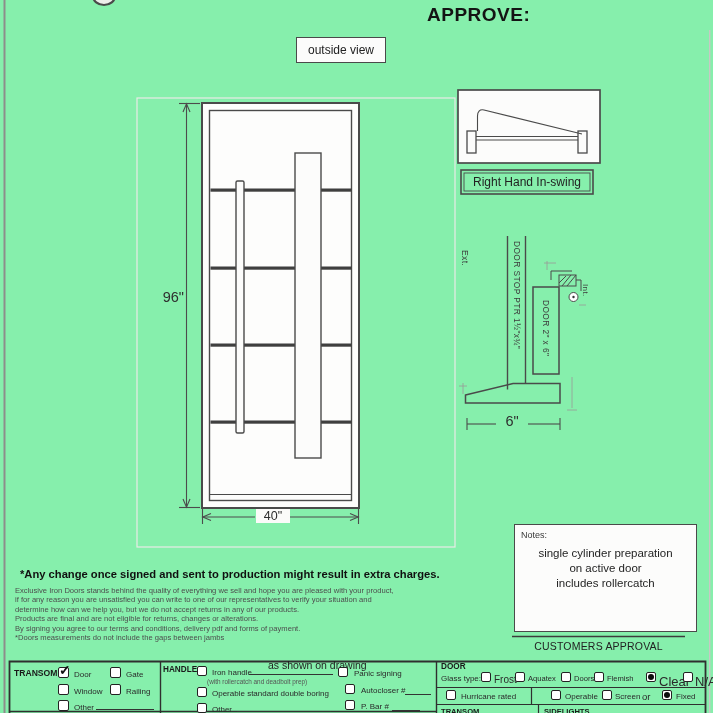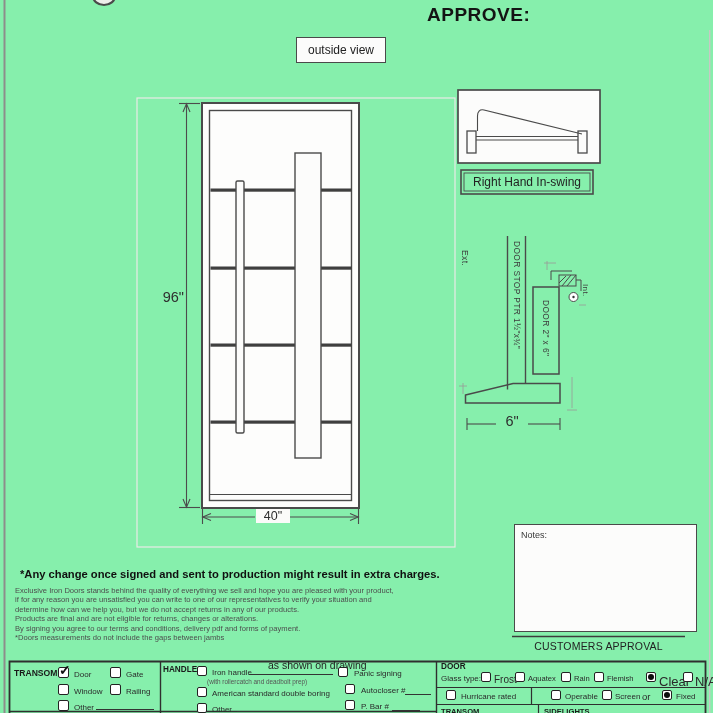--- a/index.html
+++ b/index.html
@@ -137,20 +137,25 @@
   <div class="abs" style="left:464px;top:173px;width:126px;height:18px;display:flex;align-items:center;justify-content:center;font-size:12px;color:#222;white-space:nowrap;">Right Hand In-swing</div>
 
   <div class="vtext" style="left:470px;top:250px;font-size:8.5px;">Ext.</div>
   <div class="vtext" style="left:590px;top:284px;font-size:8px;">Int.</div>
   <div class="vtext" style="left:521.5px;top:241px;font-size:8.4px;">DOOR STOP PTR 1½"x¾"</div>
   <div class="vtext" style="left:550.5px;top:300px;font-size:8.4px;">DOOR 2" x 6"</div>
   <div class="abs dim" style="left:496px;top:413px;width:32px;text-align:center;font-size:14.5px;">6"</div>
 
   <div class="abs" style="left:514px;top:487px;width:181px;height:106px;border:1.4px solid #4a4a4a;background:#fcfcfb;margin-top:37px;">
     <div style="position:absolute;left:6px;top:5px;font-size:9px;color:#3a3a3a;">Notes:</div>
+    <div style="position:absolute;left:0;top:21px;width:100%;text-align:center;font-size:11.5px;line-height:15px;color:#242424;">
+      <div>single  cylinder preparation</div>
+      <div>on active door</div>
+      <div>includes rollercatch</div>
+    </div>
   </div>
 
   <div class="abs" style="left:20px;top:568px;font-size:11.2px;font-weight:bold;color:#101010;white-space:nowrap;">*Any change once signed and sent to production might result in extra charges.</div>
   <div class="abs" style="left:15px;top:586px;font-size:7.6px;line-height:9.4px;color:#4d4d4d;">
     <div class="fineline">Exclusive Iron Doors stands behind the quality of everything we sell and hope you are pleased with your product,</div>
     <div class="fineline">if for any reason you are unsatisfied you can write to one of our representatives to verify your situation and</div>
     <div class="fineline">determine how can we help you, but we do not accept returns in any of our products.</div>
     <div class="fineline">Products are final and are not eligible for returns, changes or alterations.</div>
     <div class="fineline">By signing you agree to our terms and conditions, delivery pdf and forms of payment.</div>
     <div class="fineline">*Doors measurements do not include the gaps between jambs</div>
@@ -173,21 +178,21 @@
   <div class="fieldline" style="left:96px;top:700px;width:58px;height:9px;"></div>
 
   <div class="fhead" style="left:163px;top:665px;">HANDLE</div>
 
   <div class="cb check sm" style="left:197px;top:666px;"></div>
   <div class="flabel" style="left:212px;top:668px;">Iron handle</div>
   <div class="abs" style="left:268px;top:659px;font-size:10.5px;color:#1f1f1f;white-space:nowrap;">as shown on drawing</div>
   <div class="fieldline" style="left:249px;top:665px;width:84px;height:9px;"></div>
   <div class="abs" style="left:207px;top:678px;font-size:6.4px;color:#555;white-space:nowrap;">(with rollercatch and deadbolt prep)</div>
   <div class="cb check sm" style="left:197px;top:687px;"></div>
-  <div class="flabel" style="left:212px;top:689px;">American standard double boring</div>
+  <div class="flabel" style="left:212px;top:689px;">Operable standard double boring</div>
   <div class="cb check sm" style="left:197px;top:703px;"></div>
   <div class="flabel" style="left:212px;top:705px;">Other</div>
   <div class="fieldline" style="left:237px;top:702px;width:94px;height:9px;"></div>
 
   <div class="cb check sm" style="left:338px;top:667px;"></div>
   <div class="flabel" style="left:354px;top:669px;">Panic signing</div>
   <div class="cb check sm" style="left:345px;top:684px;"></div>
   <div class="flabel" style="left:361px;top:686px;">Autocloser #</div>
   <div class="fieldline" style="left:405px;top:685px;width:26px;height:9px;"></div>
   <div class="cb check sm" style="left:345px;top:700px;"></div>
@@ -195,21 +200,21 @@
   <div class="fieldline" style="left:392px;top:701px;width:28px;height:9px;"></div>
 
   <div class="fhead" style="left:441px;top:662px;">DOOR</div>
   <div class="flabel" style="left:441px;top:674px;">Glass type:</div>
 
   <div class="cb check sm" style="left:481px;top:672px;"></div>
   <div class="flabel" style="left:494px;top:674px;font-size:10px;">Frost</div>
   <div class="cb check sm" style="left:515px;top:672px;"></div>
   <div class="flabel" style="left:528px;top:674px;font-size:7.6px;">Aquatex</div>
   <div class="cb check sm" style="left:561px;top:672px;"></div>
-  <div class="flabel" style="left:574px;top:674px;font-size:7.6px;">Rain</div>
+  <div class="flabel" style="left:574px;top:674px;font-size:7.6px;">Doors</div>
   <div class="cb check sm" style="left:594px;top:672px;"></div>
   <div class="flabel" style="left:607px;top:674px;font-size:7.6px;">Flemish</div>
   <div class="cb dot sm on" style="left:646px;top:672px;"></div>
   <div class="flabel" style="left:659px;top:674px;font-size:13px;">Clear</div>
   <div class="cb check sm" style="left:683px;top:672px;"></div>
   <div class="flabel" style="left:695px;top:674px;font-size:13px;">N/A</div>
 
   <div class="cb check sm" style="left:446px;top:690px;"></div>
   <div class="flabel" style="left:461px;top:692px;">Hurricane rated</div>
   <div class="cb check sm" style="left:551px;top:690px;"></div>

